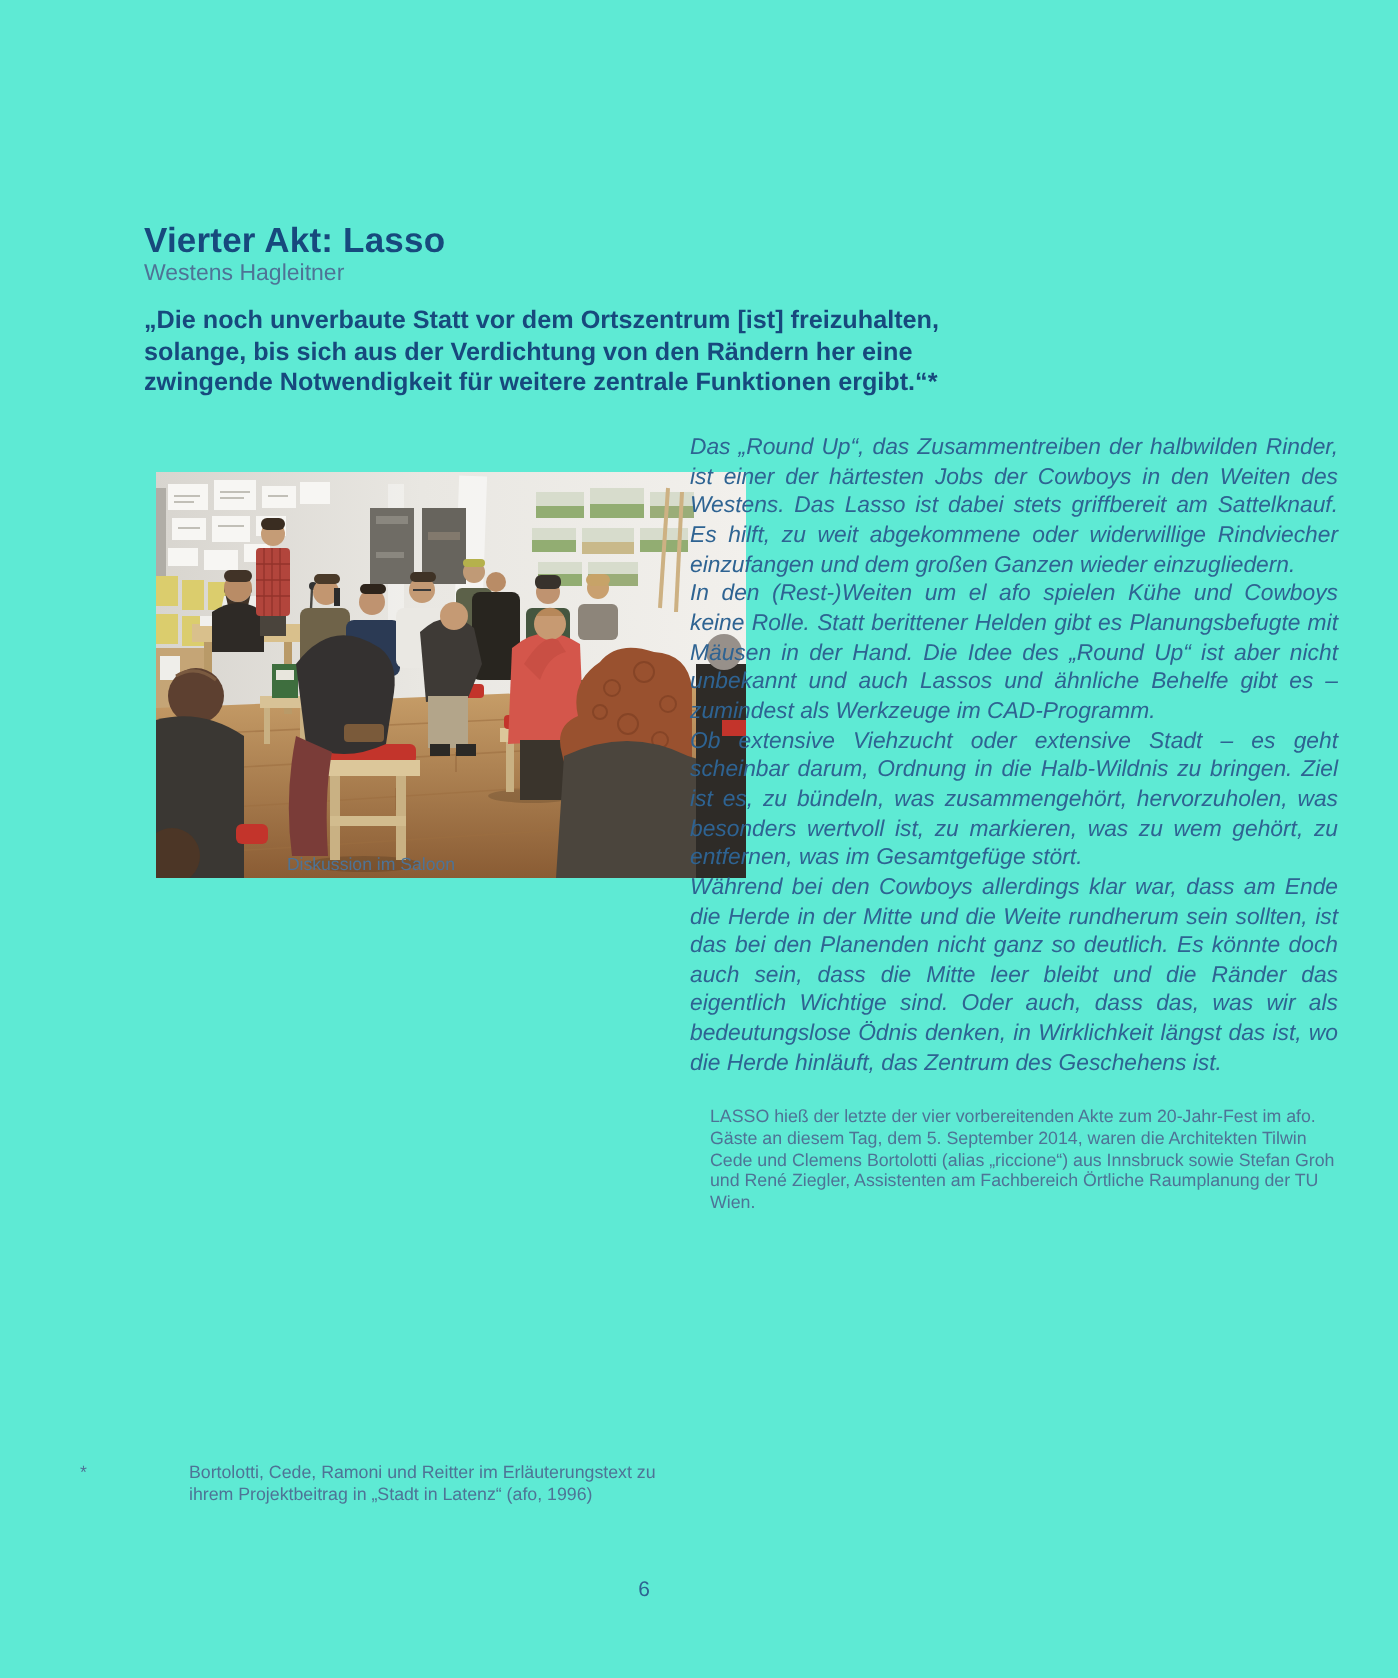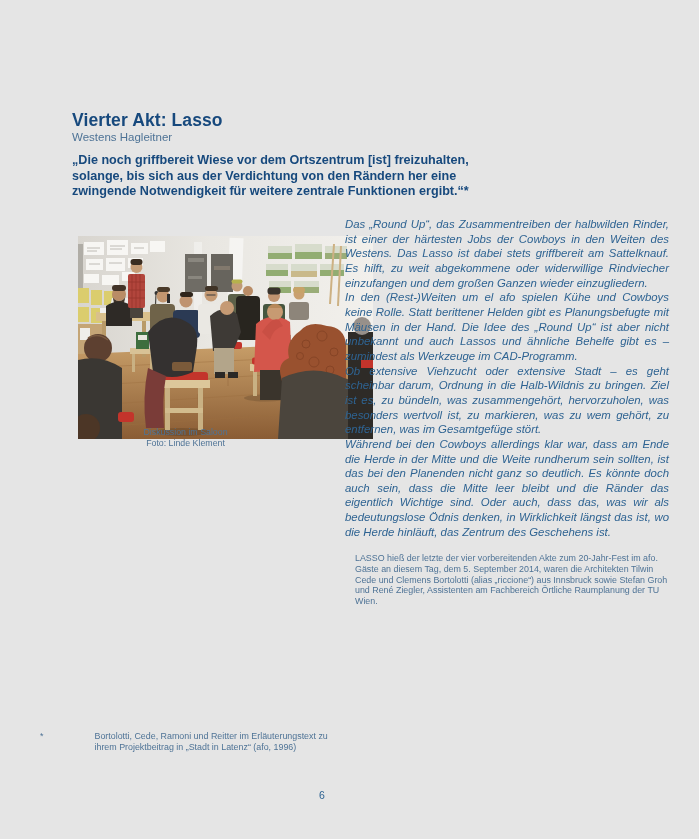--- a/index.html
+++ b/index.html
@@ -5,21 +5,21 @@
   html, body {
     margin: 0; padding: 0;
     width: 699px; height: 839px;
     background: #ffffff;
     font-family: "Liberation Sans", sans-serif;
     overflow: hidden;
   }
   .page {
     position: relative;
     width: 699px; height: 839px;
-    background: #e5e5e5;
+    background: #5eead4;
   }
   .title {
     position: absolute; left: 72px; top: 98px;
     font-size: 17.5px; font-weight: bold;
     color: #17497d; letter-spacing: 0.1px;
   }
   .author {
     position: absolute; left: 72px; top: 131px;
     font-size: 11.5px; color: #4e7396;
   }
@@ -65,21 +65,21 @@
     font-size: 10.5px; color: #2e6392;
   }
 </style>
 </head>
 <body>
 
 <div class="page">
 
   <h1 class="title">Vierter Akt: Lasso</h1>
   <div class="author">Westens Hagleitner</div>
-  <div class="quote">„Die noch griffbereit Wiese vor dem Ortszentrum [ist] freizuhalten, solange, bis sich aus der Verdichtung von den Rändern her eine zwingende Notwendigkeit für weitere zentrale Funktionen ergibt.“*</div>
+  <div class="quote">„Die noch unverbaute Statt vor dem Ortszentrum [ist] freizuhalten, solange, bis sich aus der Verdichtung von den Rändern her eine zwingende Notwendigkeit für weitere zentrale Funktionen ergibt.“*</div>
 
   <figure class="photo-figure">
     <svg width="295" height="203" viewBox="0 0 295 203" xmlns="http://www.w3.org/2000/svg">
       <defs>
         <linearGradient id="wall" x1="0" y1="0" x2="1" y2="0">
           <stop offset="0" stop-color="#d8d5cf"></stop>
           <stop offset="0.45" stop-color="#e9e7e2"></stop>
           <stop offset="1" stop-color="#f2f0ec"></stop>
         </linearGradient>
         <linearGradient id="floor" x1="0" y1="0" x2="0" y2="1">
@@ -297,21 +297,20 @@
 
         <rect x="270" y="96" width="25" height="107" fill="#2e2b27"></rect>
         <circle cx="284" cy="90" r="9" fill="#97908a"></circle>
         <rect x="283" y="124" width="12" height="8" fill="#c3342b"></rect>
       </g>
     </svg>
   </figure>
 
   <figcaption class="caption">
     <div>Diskussion im Saloon</div>
-    <div>Foto: Linde Klement</div>
   </figcaption>
 
   <div class="bodycol">
     <p>Das „Round Up“, das Zusammentreiben der halbwilden Rinder, ist einer der härtesten Jobs der Cowboys in den Weiten des Westens. Das Lasso ist dabei stets griffbereit am Sattelknauf. Es hilft, zu weit abgekommene oder widerwillige Rindviecher einzufangen und dem großen Ganzen wieder einzugliedern.</p>
     <p>In den (Rest-)Weiten um el afo spielen Kühe und Cowboys keine Rolle. Statt berittener Helden gibt es Planungsbefugte mit Mäusen in der Hand. Die Idee des „Round Up“ ist aber nicht unbekannt und auch Lassos und ähnliche Behelfe gibt es – zumindest als Werkzeuge im CAD-Programm.</p>
     <p>Ob extensive Viehzucht oder extensive Stadt – es geht scheinbar darum, Ordnung in die Halb-Wildnis zu bringen. Ziel ist es, zu bündeln, was zusammengehört, hervorzuholen, was besonders wertvoll ist, zu markieren, was zu wem gehört, zu entfernen, was im Gesamtgefüge stört.</p>
     <p>Während bei den Cowboys allerdings klar war, dass am Ende die Herde in der Mitte und die Weite rundherum sein sollten, ist das bei den Planenden nicht ganz so deutlich. Es könnte doch auch sein, dass die Mitte leer bleibt und die Ränder das eigentlich Wichtige sind. Oder auch, dass das, was wir als bedeutungslose Ödnis denken, in Wirklichkeit längst das ist, wo die Herde hinläuft, das Zentrum des Geschehens ist.</p>
     <div class="note">LASSO hieß der letzte der vier vorbereitenden Akte zum 20-Jahr-Fest im afo. Gäste an diesem Tag, dem 5. September 2014, waren die Architekten Tilwin Cede und Clemens Bortolotti (alias „riccione“) aus Innsbruck sowie Stefan Groh und René Ziegler, Assistenten am Fachbereich Örtliche Raumplanung der TU Wien.</div>
   </div>
 

